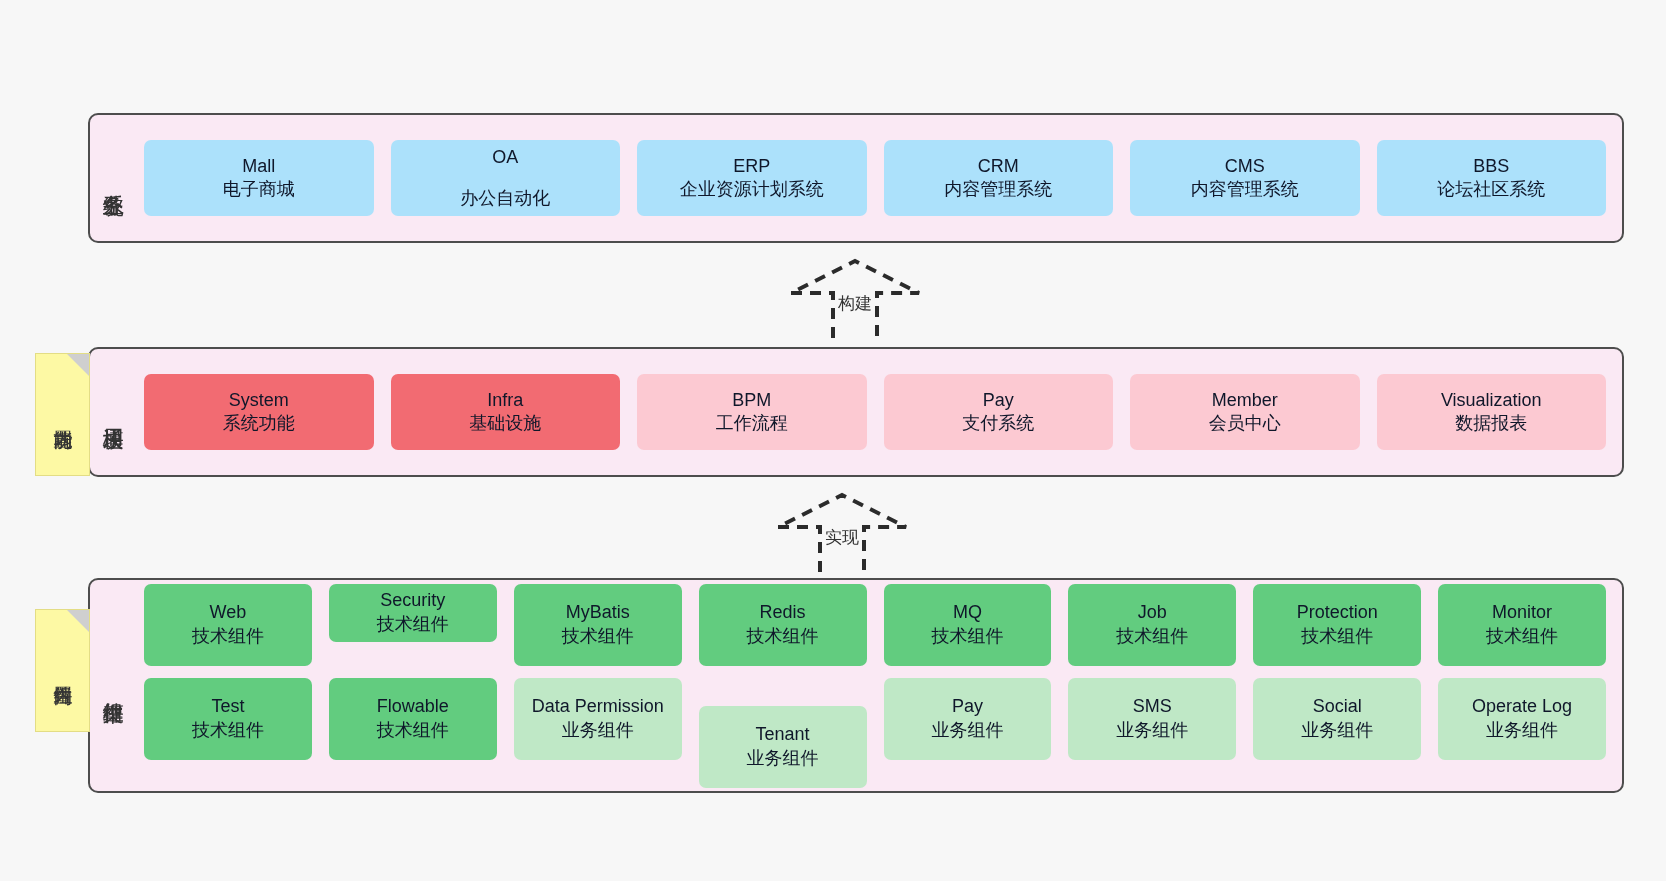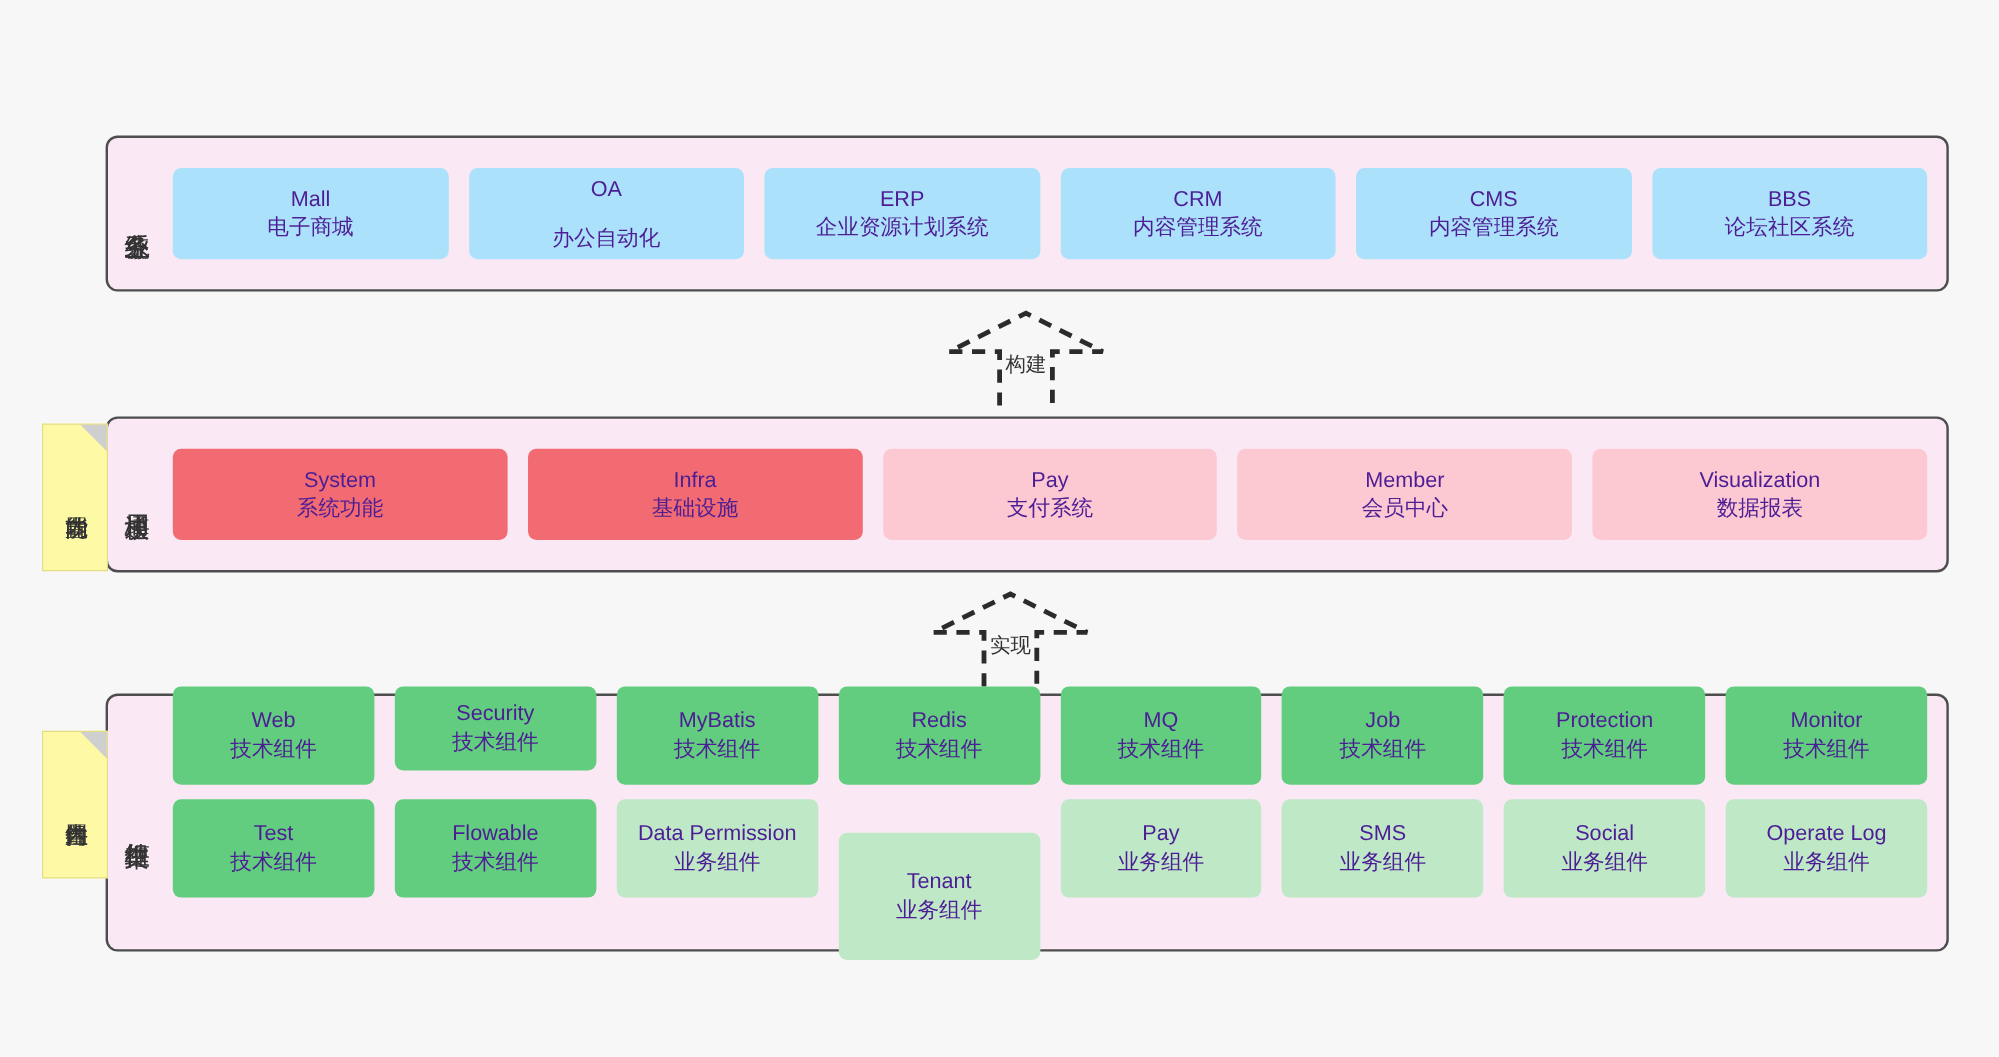--- a/index.html
+++ b/index.html
@@ -55,21 +55,21 @@
     flex:1 1 0;
     box-sizing:border-box;
     border-radius:7px;
     display:flex;
     flex-direction:column;
     align-items:center;
     justify-content:center;
     text-align:center;
     font-size:18px;
     line-height:1.28;
-    color:#4c1d95;
+    color:#0f172a;
     padding:6px 3px;
     min-width:0;
   }
   .cell .en{white-space:normal;}
   .cell .cn{white-space:nowrap;}
 
   
   .c-blue       {background:#ace1fb;}
   .c-red        {background:#f26b72;}
   .c-pink       {background:#fcc9d2;}
@@ -171,20 +171,24 @@
       <div class="row">
         <div class="cell c-red" style="height:76px;">
           <span class="en">System</span>
           <span class="cn">系统功能</span>
         </div>
         <div class="cell c-red" style="height:76px;">
           <span class="en">Infra</span>
           <span class="cn">基础设施</span>
         </div>
         <div class="cell c-pink" style="height:76px;">
+          <span class="en">BPM</span>
+          <span class="cn">工作流程</span>
+        </div>
+        <div class="cell c-pink" style="height:76px;">
           <span class="en">Pay</span>
           <span class="cn">支付系统</span>
         </div>
         <div class="cell c-pink" style="height:76px;">
           <span class="en">Member</span>
           <span class="cn">会员中心</span>
         </div>
         <div class="cell c-pink" style="height:76px;">
           <span class="en">Visualization</span>
           <span class="cn">数据报表</span>
@@ -207,21 +211,21 @@
 
   <div class="layer" style="left:88px;top:578px;width:1536px;height:215px;">
     <div class="layer-title">框架组件</div>
     <div class="cells" style="gap:12px;">
 
       <div class="row">
         <div class="cell c-green" style="height:82px;">
           <span class="en">Web</span>
           <span class="cn">技术组件</span>
         </div>
-        <div class="cell c-green" style="height:70px;">
+        <div class="cell c-green" style="height:58px;">
           <span class="en">Security</span>
           <span class="cn">技术组件</span>
         </div>
         <div class="cell c-green" style="height:82px;">
           <span class="en">MyBatis</span>
           <span class="cn">技术组件</span>
         </div>
         <div class="cell c-green" style="height:82px;">
           <span class="en">Redis</span>
           <span class="cn">技术组件</span>
@@ -250,21 +254,21 @@
           <span class="cn">技术组件</span>
         </div>
         <div class="cell c-green" style="height:82px;">
           <span class="en">Flowable</span>
           <span class="cn">技术组件</span>
         </div>
         <div class="cell c-greenlight" style="height:82px;">
           <span class="en">Data Permission</span>
           <span class="cn">业务组件</span>
         </div>
-        <div class="cell c-greenlight" style="height:106px;margin-top:28px;">
+        <div class="cell c-greenlight" style="height:82px;margin-top:28px;">
           <span class="en">Tenant</span>
           <span class="cn">业务组件</span>
         </div>
         <div class="cell c-greenlight" style="height:82px;">
           <span class="en">Pay</span>
           <span class="cn">业务组件</span>
         </div>
         <div class="cell c-greenlight" style="height:82px;">
           <span class="en">SMS</span>
           <span class="cn">业务组件</span>

